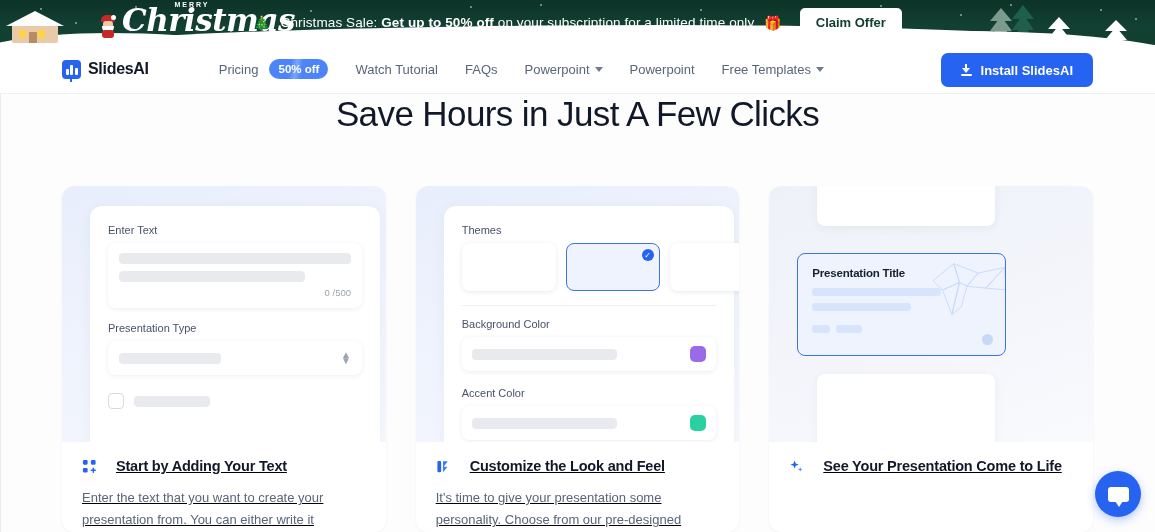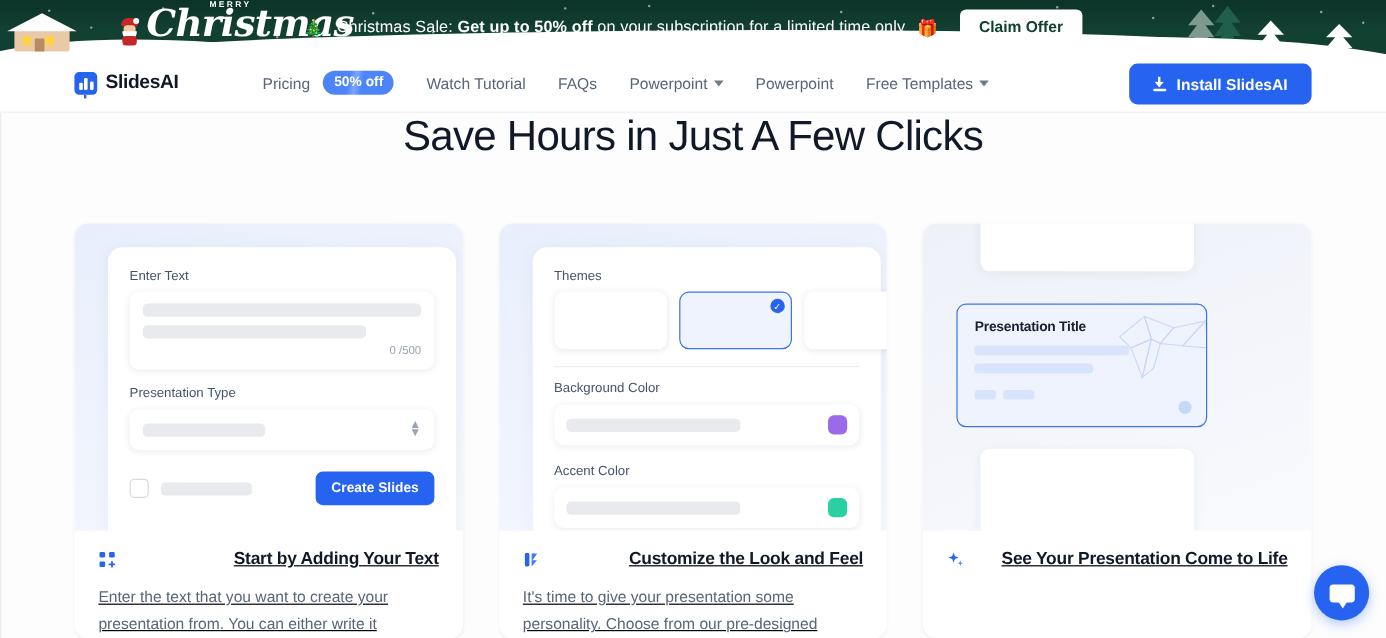--- a/index.html
+++ b/index.html
@@ -207,21 +207,21 @@
     position:absolute; left: 28px; top: 67px; width: 209px; height: 103px;
     background:#eef3fd; border: 1px solid #3b73e8; border-radius: 8px;
     padding: 13px 14px; overflow:hidden;
   }
   .slide-title { font-size: 11.5px; font-weight:700; color:#17202e; letter-spacing:-0.2px; }
   .bar-blue { background:#d8e4fb; border-radius:3px; height:8px; }
   .dot-blue { position:absolute; right:12px; bottom:10px; width:11px; height:11px; background:#c6d8f8; border-radius:50%; }
   .origami { position:absolute; right:-4px; top:4px; width: 86px; height: 64px; opacity:.9; }
 
   .card-body { padding: 16px 20px 0 20px; height: 90px; }
-  .card-head { display:flex; align-items:center; gap: 19px; margin-bottom: 13px; justify-content: space-between; }
+  .card-head { display:flex; align-items:center; gap: 19px; margin-bottom: 13px; }
   .card-head-title { font-size: 14.5px; font-weight: 700; color:#111827; letter-spacing:-0.2px; }
   .card-desc { font-size: 13px; color:#596579; line-height: 1.72; }
 
   .ic { width:15px; height:15px; flex:none; display:block; }
 
   
   .chat-fab {
     position:absolute; right: 14px; bottom: 15px; width: 46px; height:46px; border-radius:50%;
     background:#2563f0; display:flex; align-items:center; justify-content:center; cursor:pointer;
     box-shadow: 0 3px 10px rgba(37,99,240,.35);
@@ -376,21 +376,20 @@
             <div class="count">0 /500</div>
           </div>
           <div class="fld-label" style="margin-top:14px">Presentation Type</div>
           <div class="sel-box">
             <div class="skel" style="width:44%"></div>
             <div class="stepper">▲<br>▼</div>
           </div>
           <div class="row-bottom">
             <div class="chk"></div>
             <div class="skel" style="width:76px"></div>
-            <button class="create-btn">Create Slides</button>
           </div>
         </div>
       </div>
       <div class="card-body">
         <div class="card-head">
           <svg class="ic" viewBox="0 0 16 16">
             <rect x="1" y="1" width="5" height="5" rx="1.2" fill="#2563f0"></rect>
             <rect x="9.5" y="1" width="5" height="5" rx="1.2" fill="#2563f0"></rect>
             <rect x="1" y="9.5" width="5" height="5" rx="1.2" fill="#2563f0"></rect>
             <rect x="11.3" y="9" width="1.6" height="6" rx=".8" fill="#2563f0"></rect>

